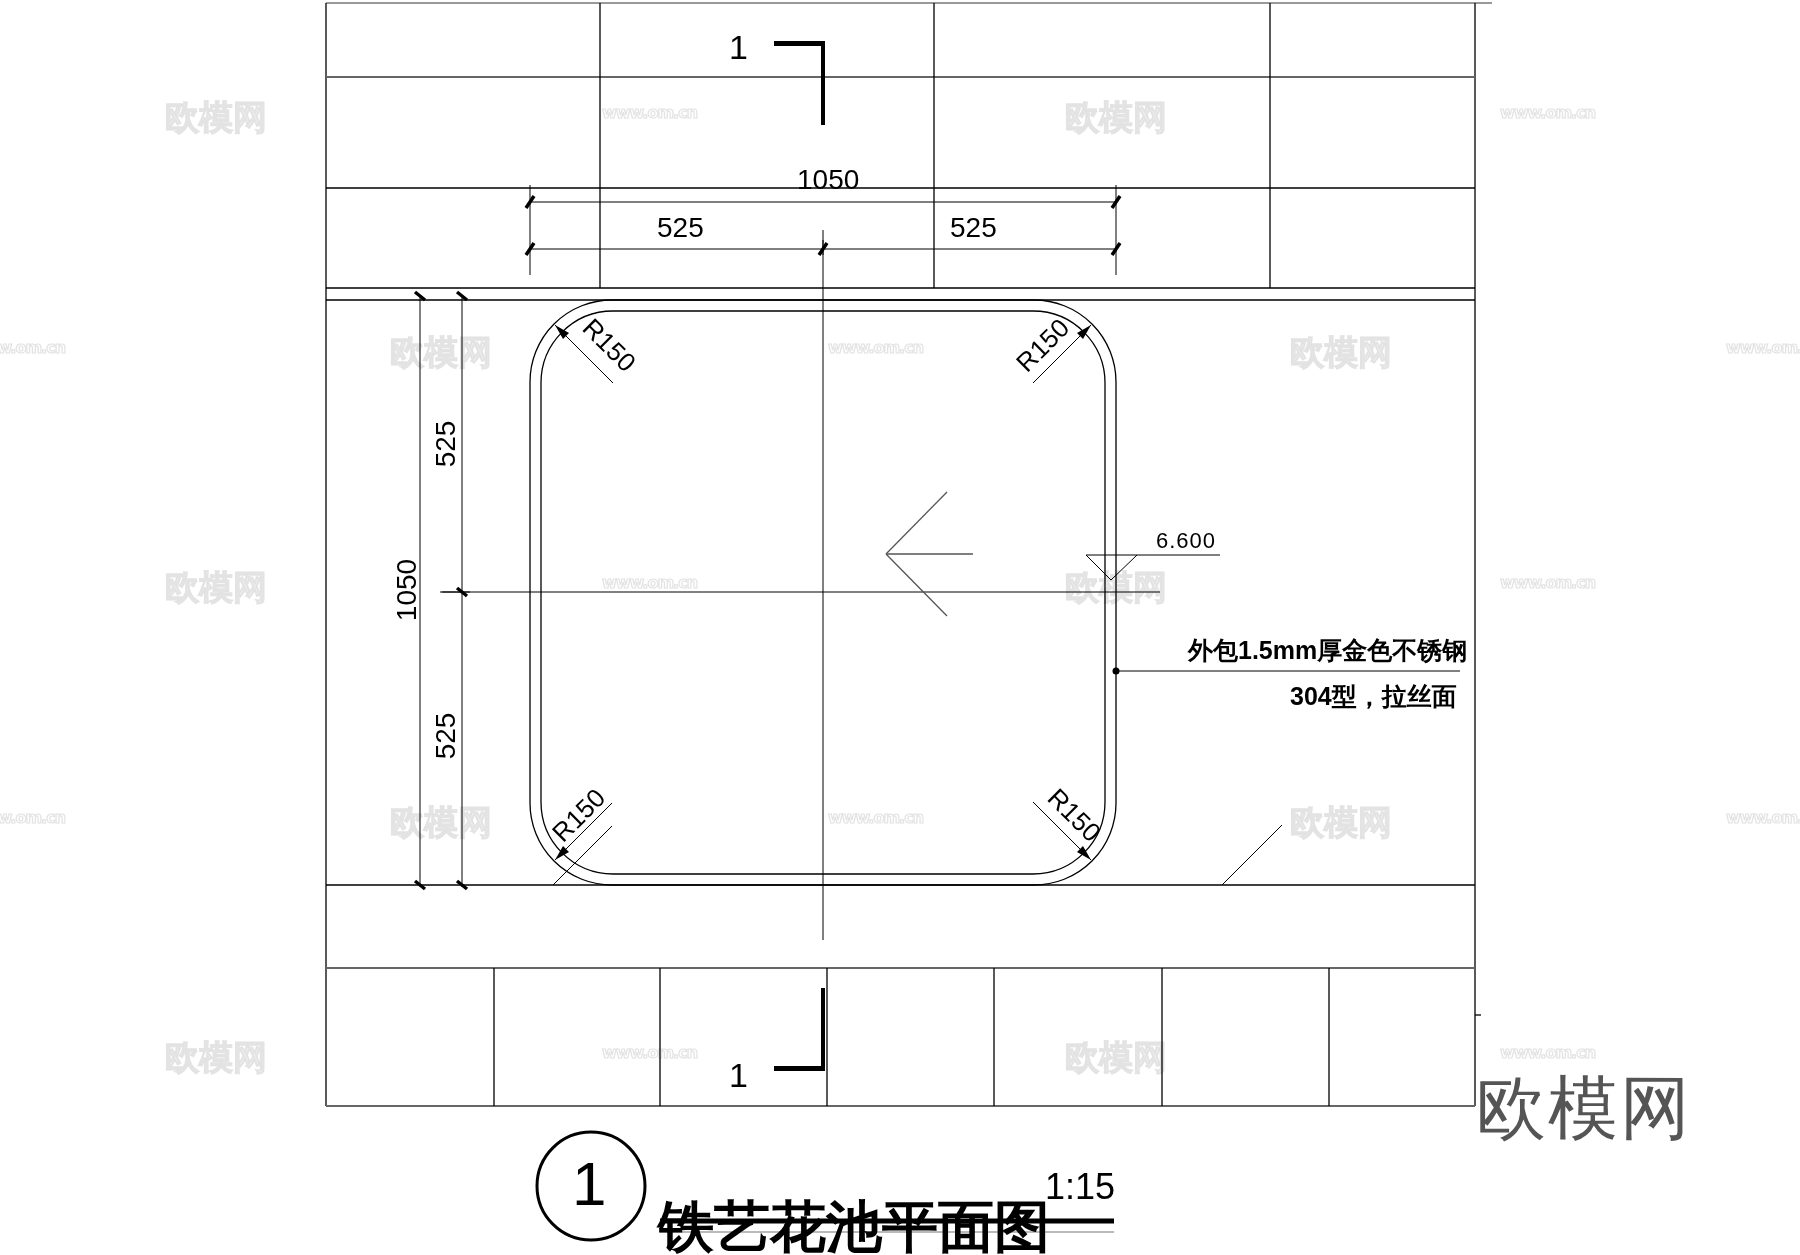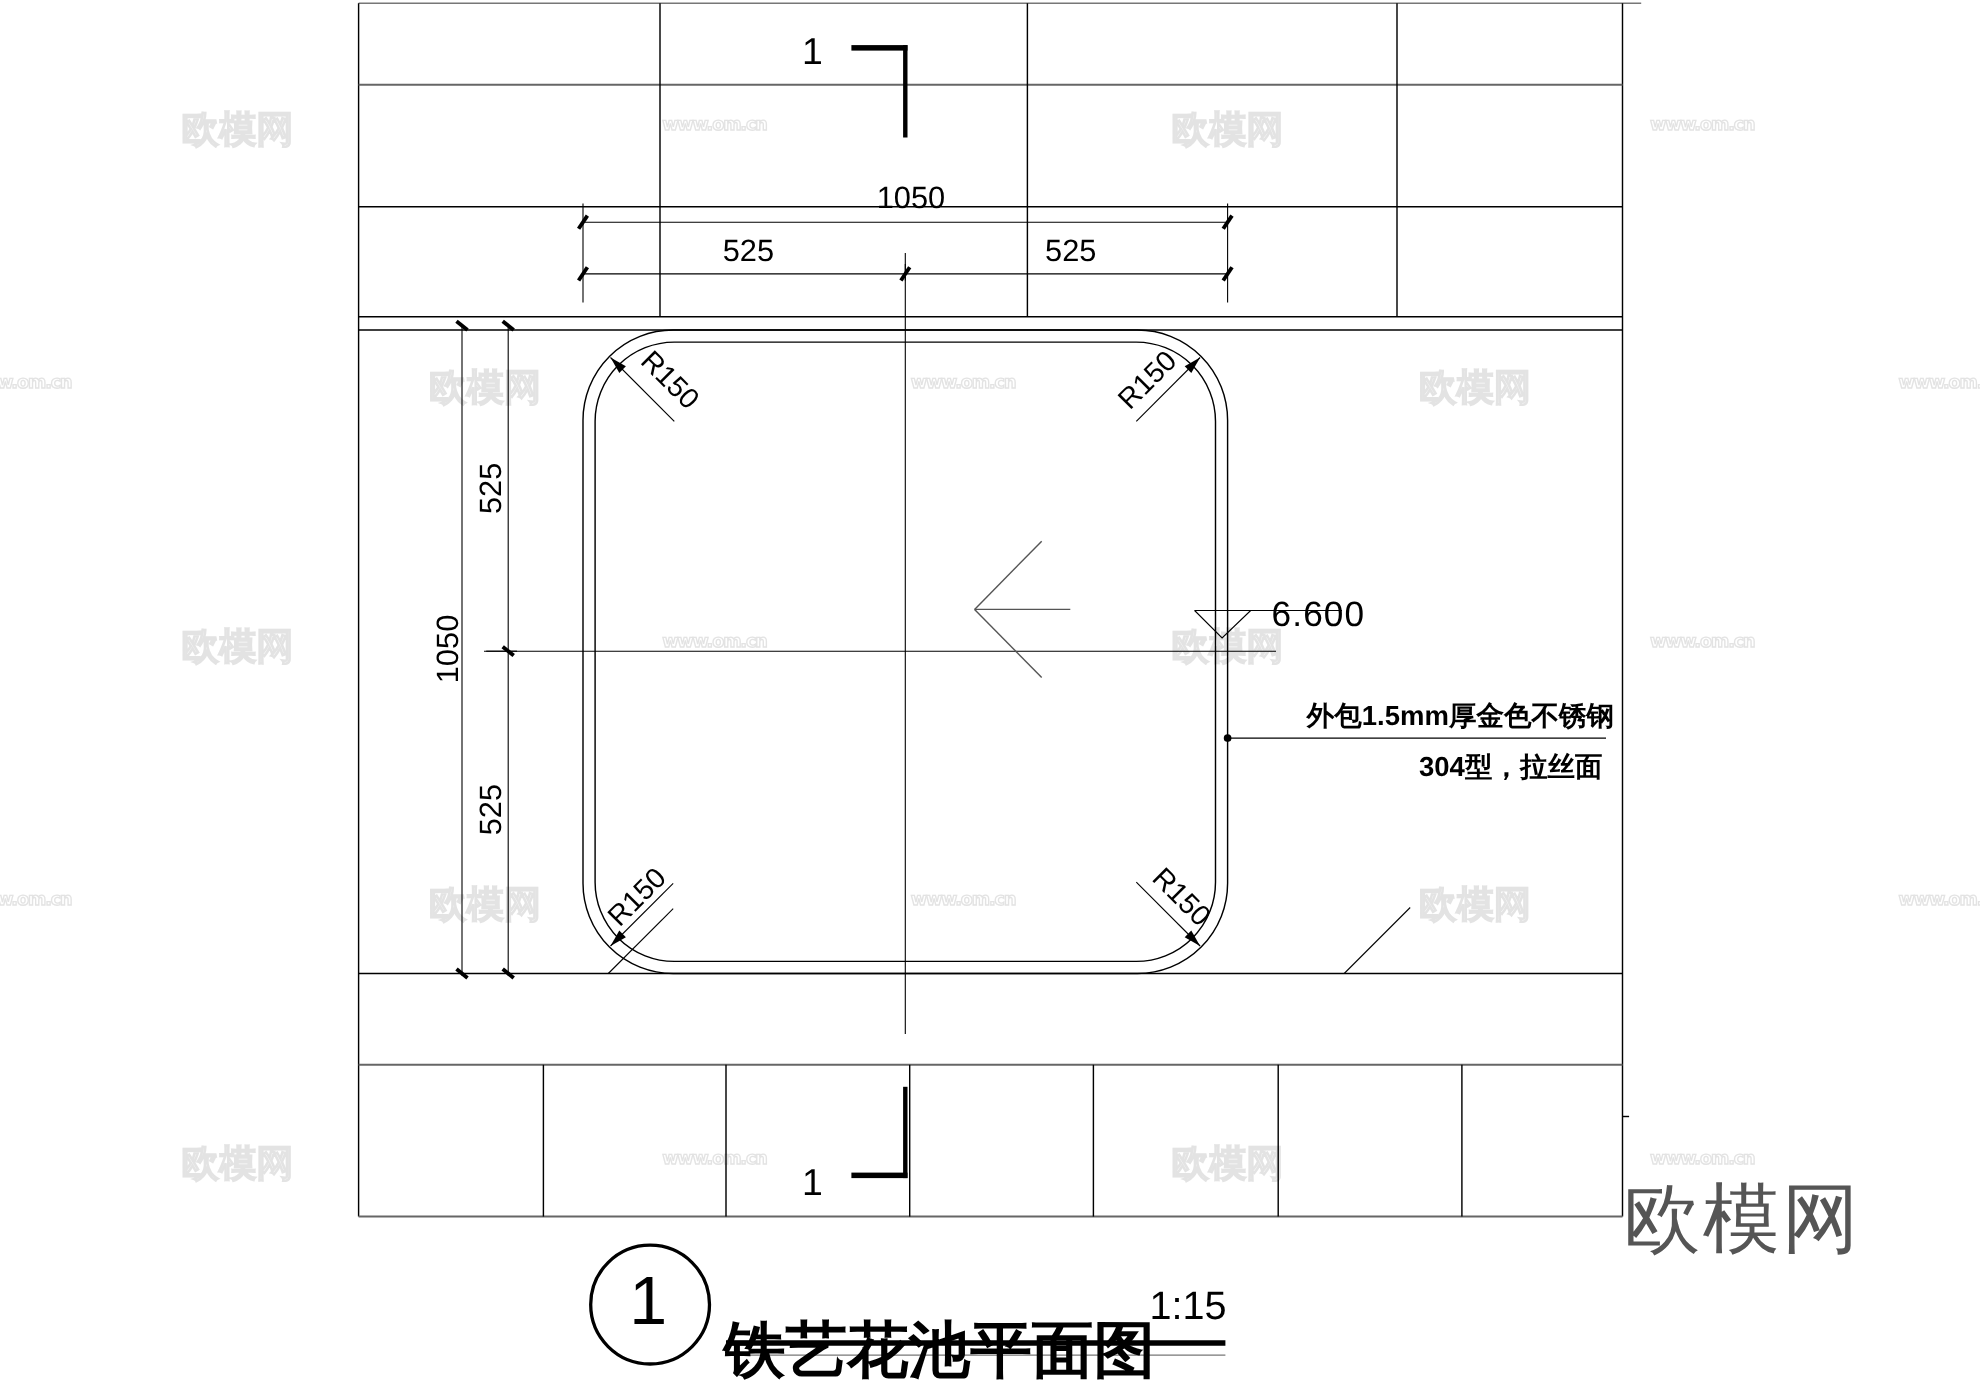--- a/index.html
+++ b/index.html
@@ -143,21 +143,21 @@
 
 <div class="t dim" style="left:423px;top:428px;transform:rotate(-90deg);">525</div>
 <div class="t dim" style="left:376px;top:574px;transform:rotate(-90deg);">1050</div>
 <div class="t dim" style="left:423px;top:720px;transform:rotate(-90deg);">525</div>
 
 <div class="t dim" style="left:578px;top:330px;font-size:26px;transform:rotate(45deg);">R150</div>
 <div class="t dim" style="left:1012px;top:330px;font-size:26px;transform:rotate(-45deg);">R150</div>
 <div class="t dim" style="left:548px;top:800px;font-size:26px;transform:rotate(-45deg);">R150</div>
 <div class="t dim" style="left:1043px;top:800px;font-size:26px;transform:rotate(45deg);">R150</div>
 
-<div class="t" style="left:1156px;top:540px;font-size:32px;letter-spacing:1px;">6.600</div>
+<div class="t" style="left:1156px;top:528px;font-size:22px;letter-spacing:1px;">6.600</div>
 
 <div class="t note" style="left:1188px;top:634px;">外包1.5mm厚金色不锈钢</div>
 <div class="t note" style="left:1290px;top:680px;">304型，拉丝面</div>
 
 <div class="t circnum" style="left:572px;top:1148px;">1</div>
 <div class="t title" style="left:658px;top:1150px;">铁艺花池平面图</div>
 <div class="t scale" style="left:1045px;top:1166px;">1:15</div>
 
 <div class="logo">欧模网</div>
 

